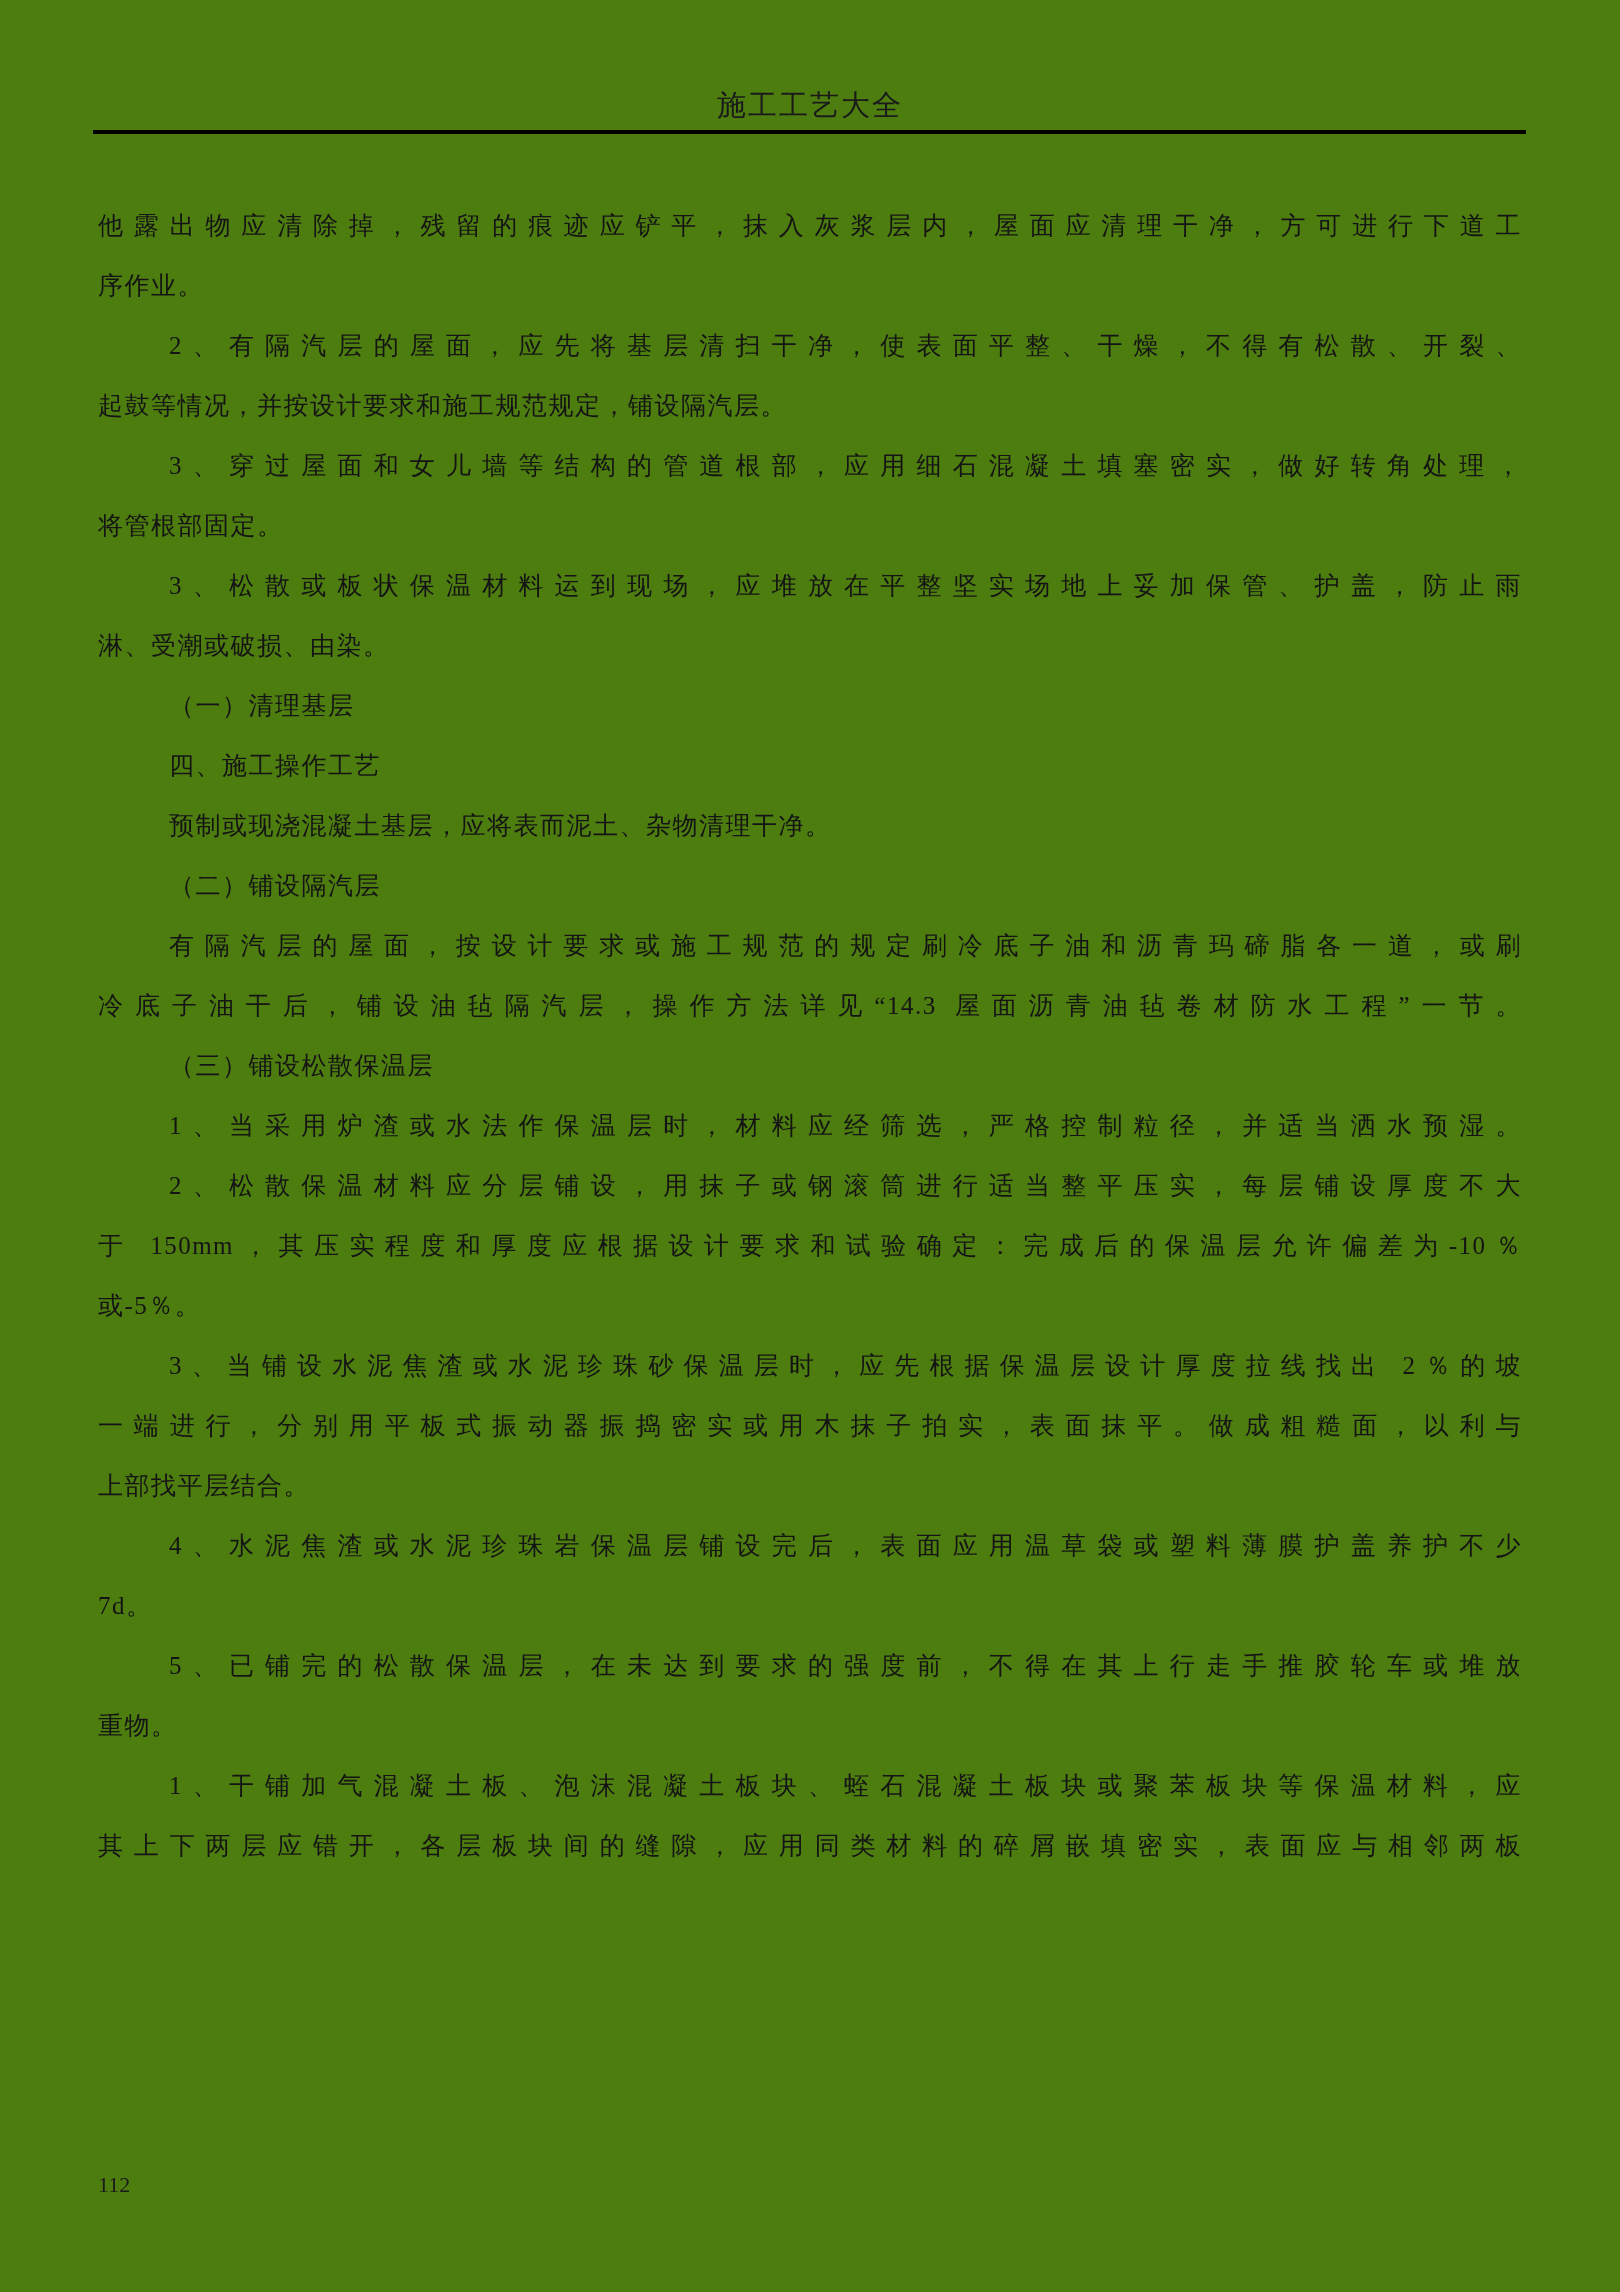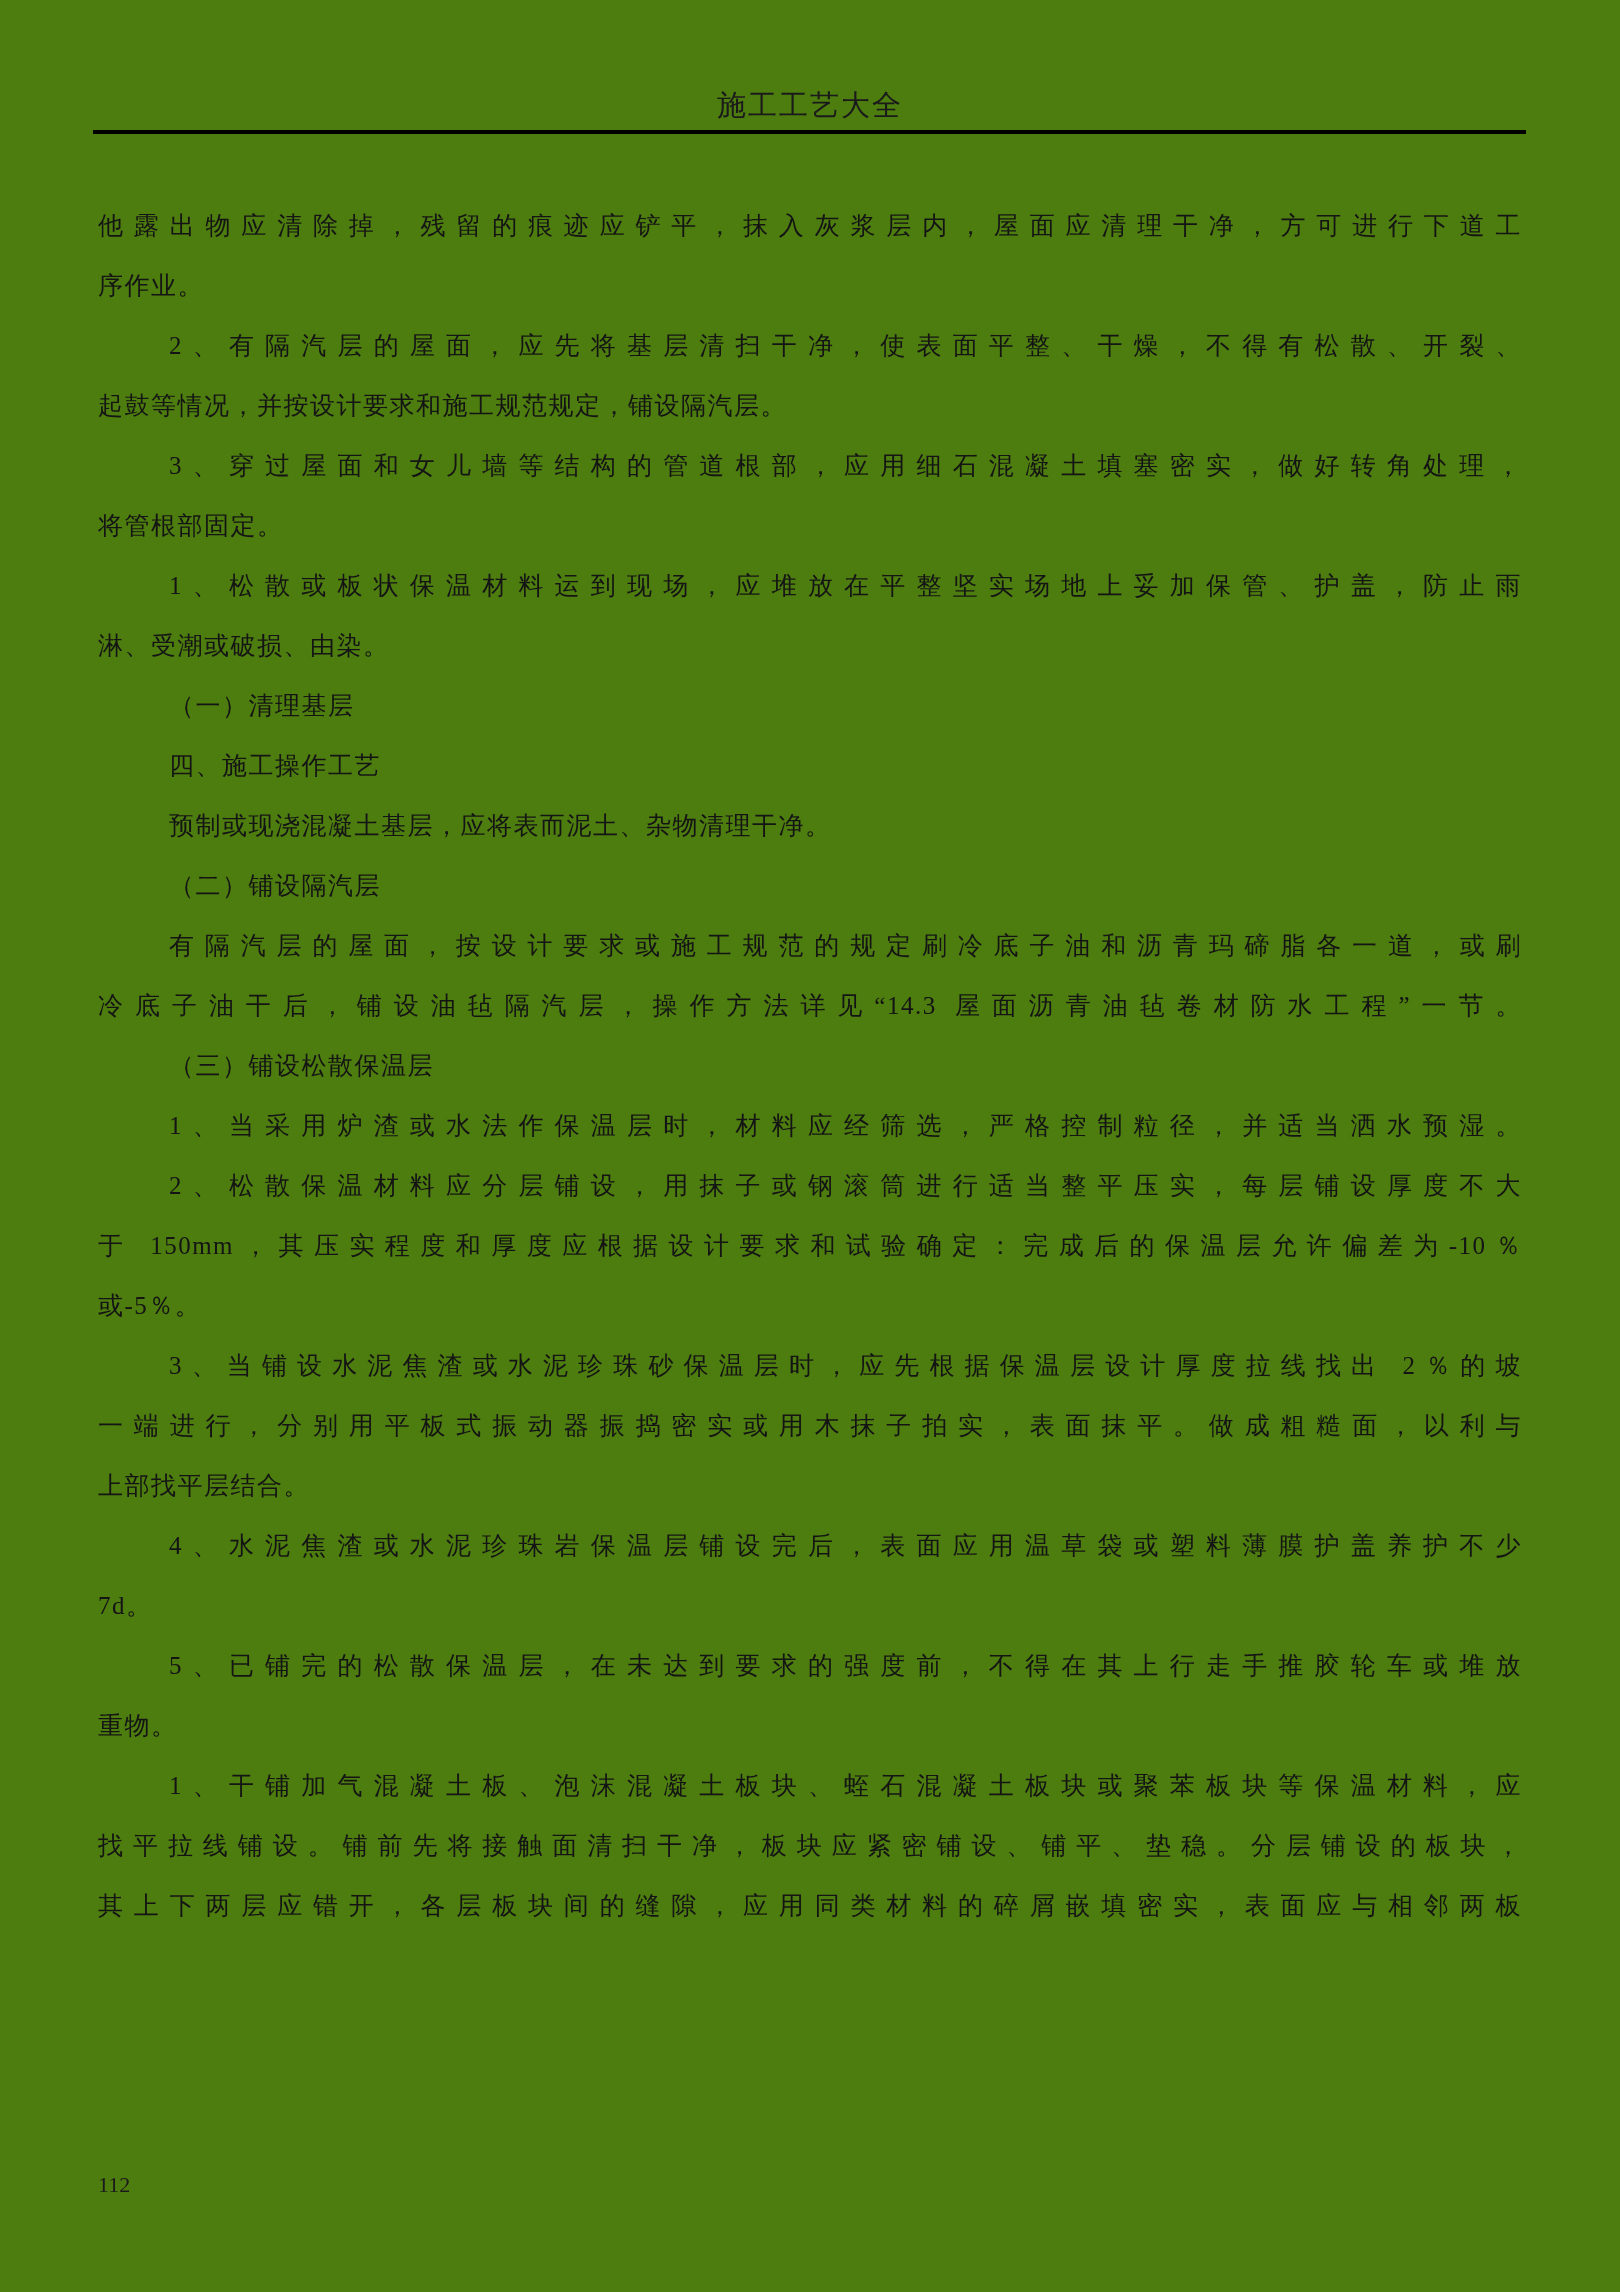--- a/index.html
+++ b/index.html
@@ -71,39 +71,38 @@
 <div class="page">
   <div class="header-title">施工工艺大全</div>
   <div class="header-rule"></div>
   <div class="body-text" id="body-lines">
       <div class="line justify">他露出物应清除掉，残留的痕迹应铲平，抹入灰浆层内，屋面应清理干净，方可进行下道工</div>
       <div class="line">序作业。</div>
       <div class="line indent justify">2、有隔汽层的屋面，应先将基层清扫干净，使表面平整、干燥，不得有松散、开裂、</div>
       <div class="line">起鼓等情况，并按设计要求和施工规范规定，铺设隔汽层。</div>
       <div class="line indent justify">3、穿过屋面和女儿墙等结构的管道根部，应用细石混凝土填塞密实，做好转角处理，</div>
       <div class="line">将管根部固定。</div>
-      <div class="line indent justify">1、松散或板状保温材料运到现场，应堆放在平整坚实场地上妥加保管、护盖，防止雨</div>
+      <div class="line indent justify">3、松散或板状保温材料运到现场，应堆放在平整坚实场地上妥加保管、护盖，防止雨</div>
       <div class="line">淋、受潮或破损、由染。</div>
       <div class="line indent">（一）清理基层</div>
       <div class="line indent">四、施工操作工艺</div>
       <div class="line indent">预制或现浇混凝土基层，应将表而泥土、杂物清理干净。</div>
       <div class="line indent">（二）铺设隔汽层</div>
       <div class="line indent justify">有隔汽层的屋面，按设计要求或施工规范的规定刷冷底子油和沥青玛碲脂各一道，或刷</div>
       <div class="line justify">冷底子油干后，铺设油毡隔汽层，操作方法详见“14.3 屋面沥青油毡卷材防水工程”一节。</div>
       <div class="line indent">（三）铺设松散保温层</div>
       <div class="line indent justify">1、当采用炉渣或水法作保温层时，材料应经筛选，严格控制粒径，并适当洒水预湿。</div>
       <div class="line indent justify">2、松散保温材料应分层铺设，用抹子或钢滚筒进行适当整平压实，每层铺设厚度不大</div>
       <div class="line justify">于 150mm，其压实程度和厚度应根据设计要求和试验确定：完成后的保温层允许偏差为-10％</div>
       <div class="line">或-5％。</div>
       <div class="line indent justify">3、当铺设水泥焦渣或水泥珍珠砂保温层时，应先根据保温层设计厚度拉线找出 2％的坡</div>
       <div class="line justify">一端进行，分别用平板式振动器振捣密实或用木抹子拍实，表面抹平。做成粗糙面，以利与</div>
       <div class="line">上部找平层结合。</div>
       <div class="line indent justify">4、水泥焦渣或水泥珍珠岩保温层铺设完后，表面应用温草袋或塑料薄膜护盖养护不少</div>
       <div class="line">7d。</div>
       <div class="line indent justify">5、已铺完的松散保温层，在未达到要求的强度前，不得在其上行走手推胶轮车或堆放</div>
       <div class="line">重物。</div>
       <div class="line indent justify">1、干铺加气混凝土板、泡沫混凝土板块、蛭石混凝土板块或聚苯板块等保温材料，应</div>
-      <div class="line justify">找平拉线铺设。铺前先将接触面清扫干净，板块应紧密铺设、铺平、垫稳。分层铺设的板块，</div>
       <div class="line justify">其上下两层应错开，各层板块间的缝隙，应用同类材料的碎屑嵌填密实，表面应与相邻两板</div>
     </div>
   <div class="page-number">112</div>
 </div>
 
 
 </body></html>

